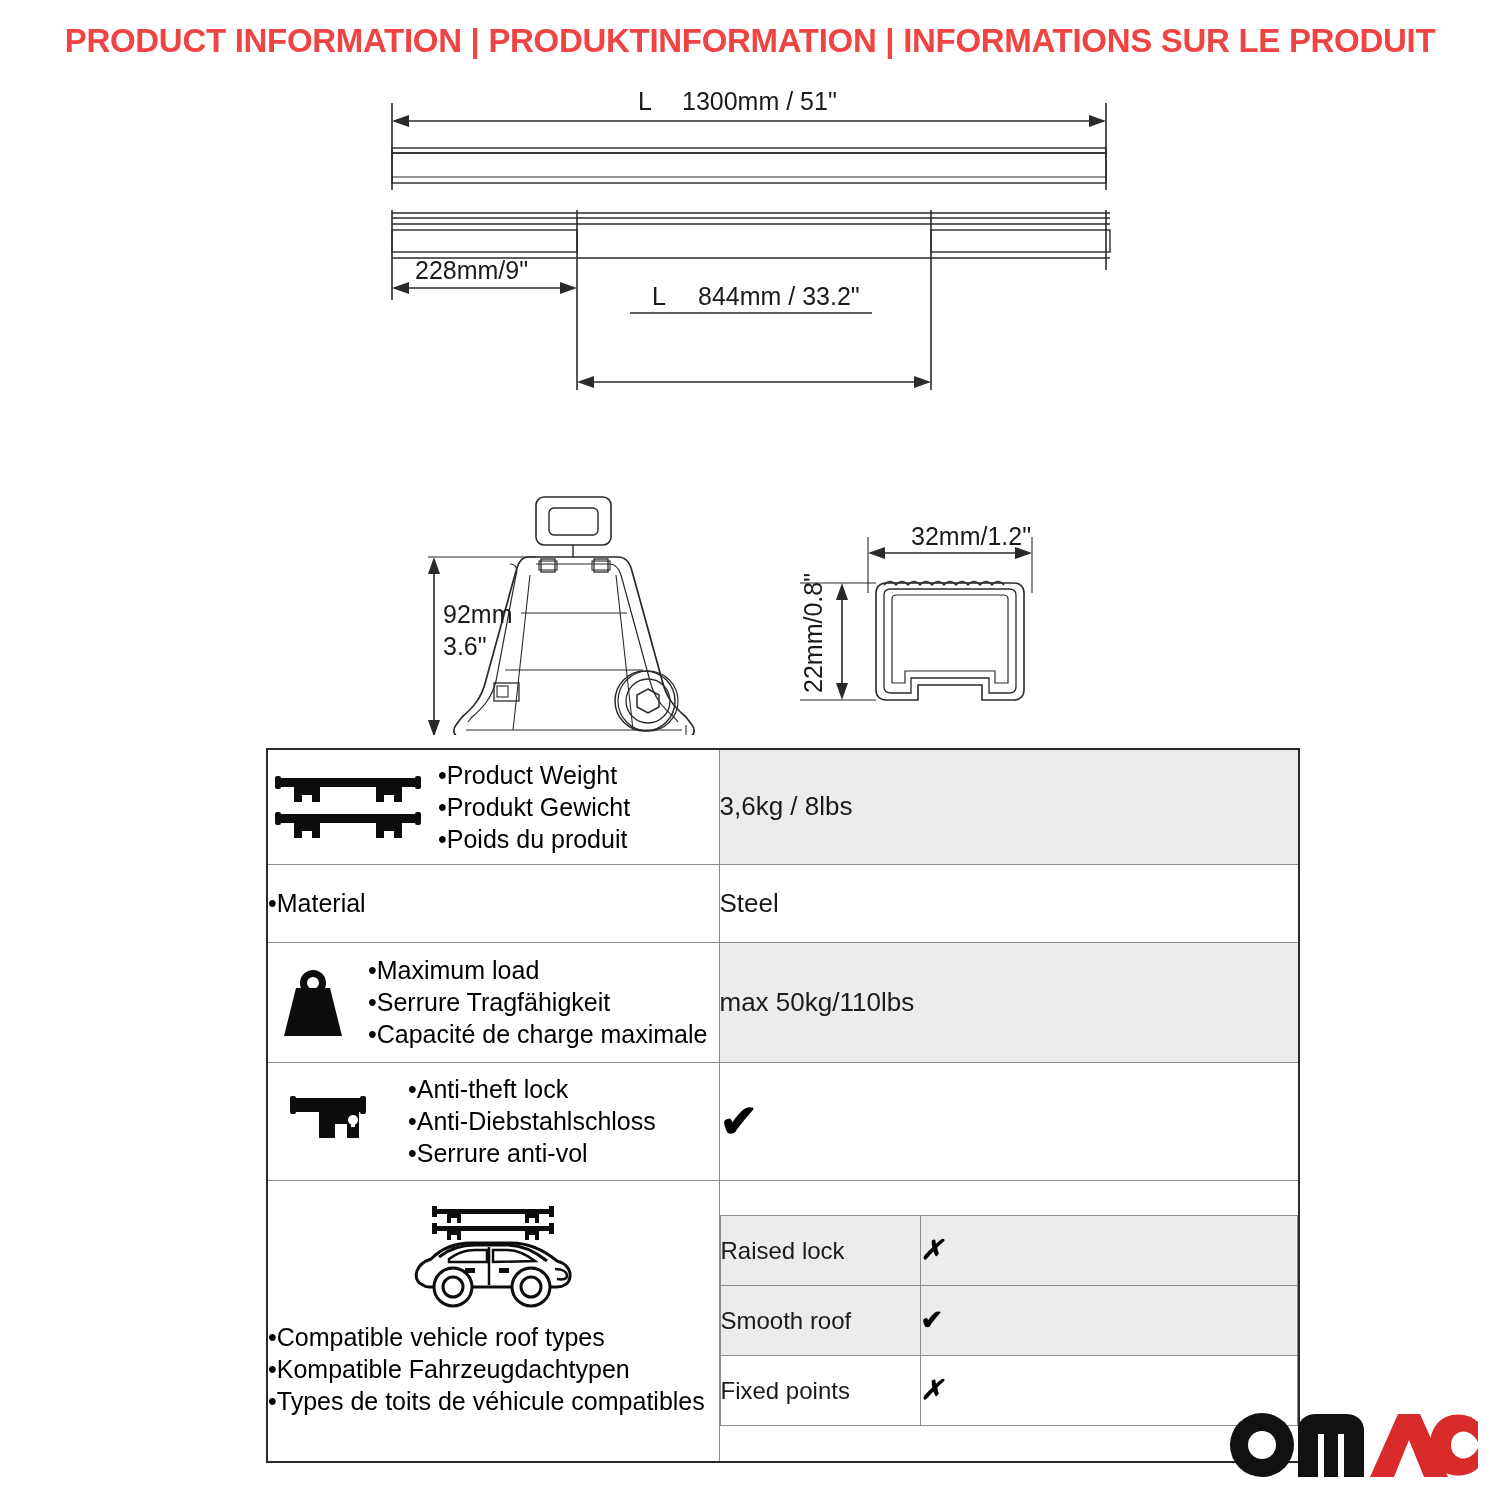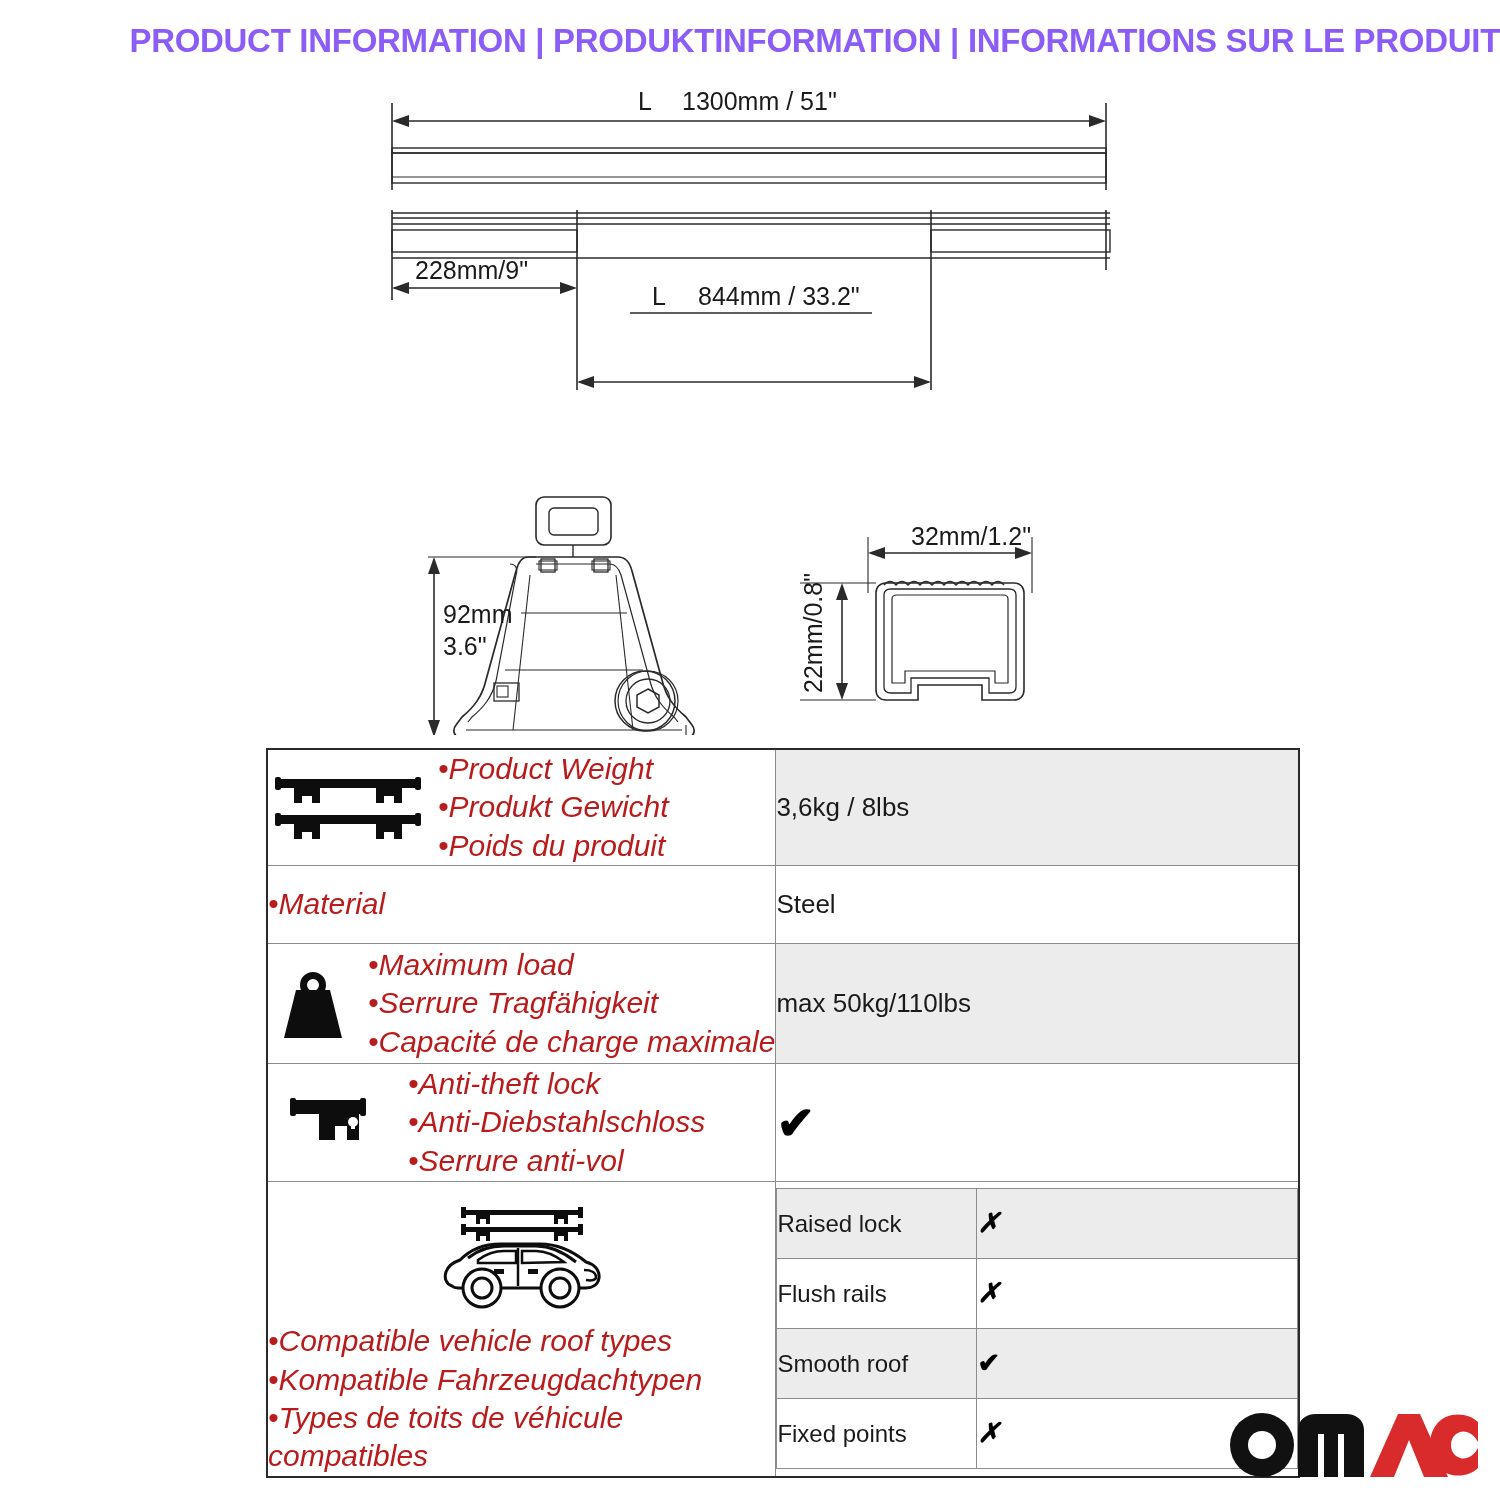--- a/index.html
+++ b/index.html
@@ -20,23 +20,22 @@
   #header {
     position: absolute;
     left: 0; top: 22px;
     width: 1500px;
     text-align: center;
   }
   #header .title {
     font-size: 33px;
     font-weight: bold;
     letter-spacing: -0.3px;
-    color: #8b5cf6;
+    color: #ef4444;
     white-space: nowrap;
-    text-align: right;
   }
 
   
   #drawing {
     position: absolute;
     left: 0; top: 85px;
     width: 1500px; height: 650px;
   }
   #drawing svg { display: block; }
 
@@ -70,25 +69,24 @@
     align-items: center;
     gap: 10px;
   }
   .icon-box {
     flex: 0 0 auto;
     display: flex;
     align-items: center;
     justify-content: center;
   }
   .bullets {
-    font-size: 30px;
+    font-size: 25px;
     line-height: 1.28;
-    color: #b91c1c;
+    color: #000000;
     white-space: nowrap;
-    font-style: italic;
   }
   .bullets div { white-space: nowrap; }
   .bullets .wrapline { white-space: normal; }
 
   .checkmark {
     font-size: 46px;
     font-weight: bold;
     line-height: 1;
     color: #000;
   }
@@ -468,26 +466,20 @@
         <td class="nested-holder">
           <table class="roof-types">
             <tbody>
               <tr>
                 <td class="rt-name shaded">Raised lock</td>
                 <td class="rt-val shaded">
                   <span class="cross">✗</span>
                 </td>
               </tr>
               <tr>
-                <td class="rt-name">Flush rails</td>
-                <td class="rt-val">
-                  <span class="cross">✗</span>
-                </td>
-              </tr>
-              <tr>
                 <td class="rt-name shaded">Smooth roof</td>
                 <td class="rt-val shaded">
                   <span class="cross" style="font-style:normal;">✔</span>
                 </td>
               </tr>
               <tr>
                 <td class="rt-name">Fixed points</td>
                 <td class="rt-val">
                   <span class="cross">✗</span>
                 </td>

